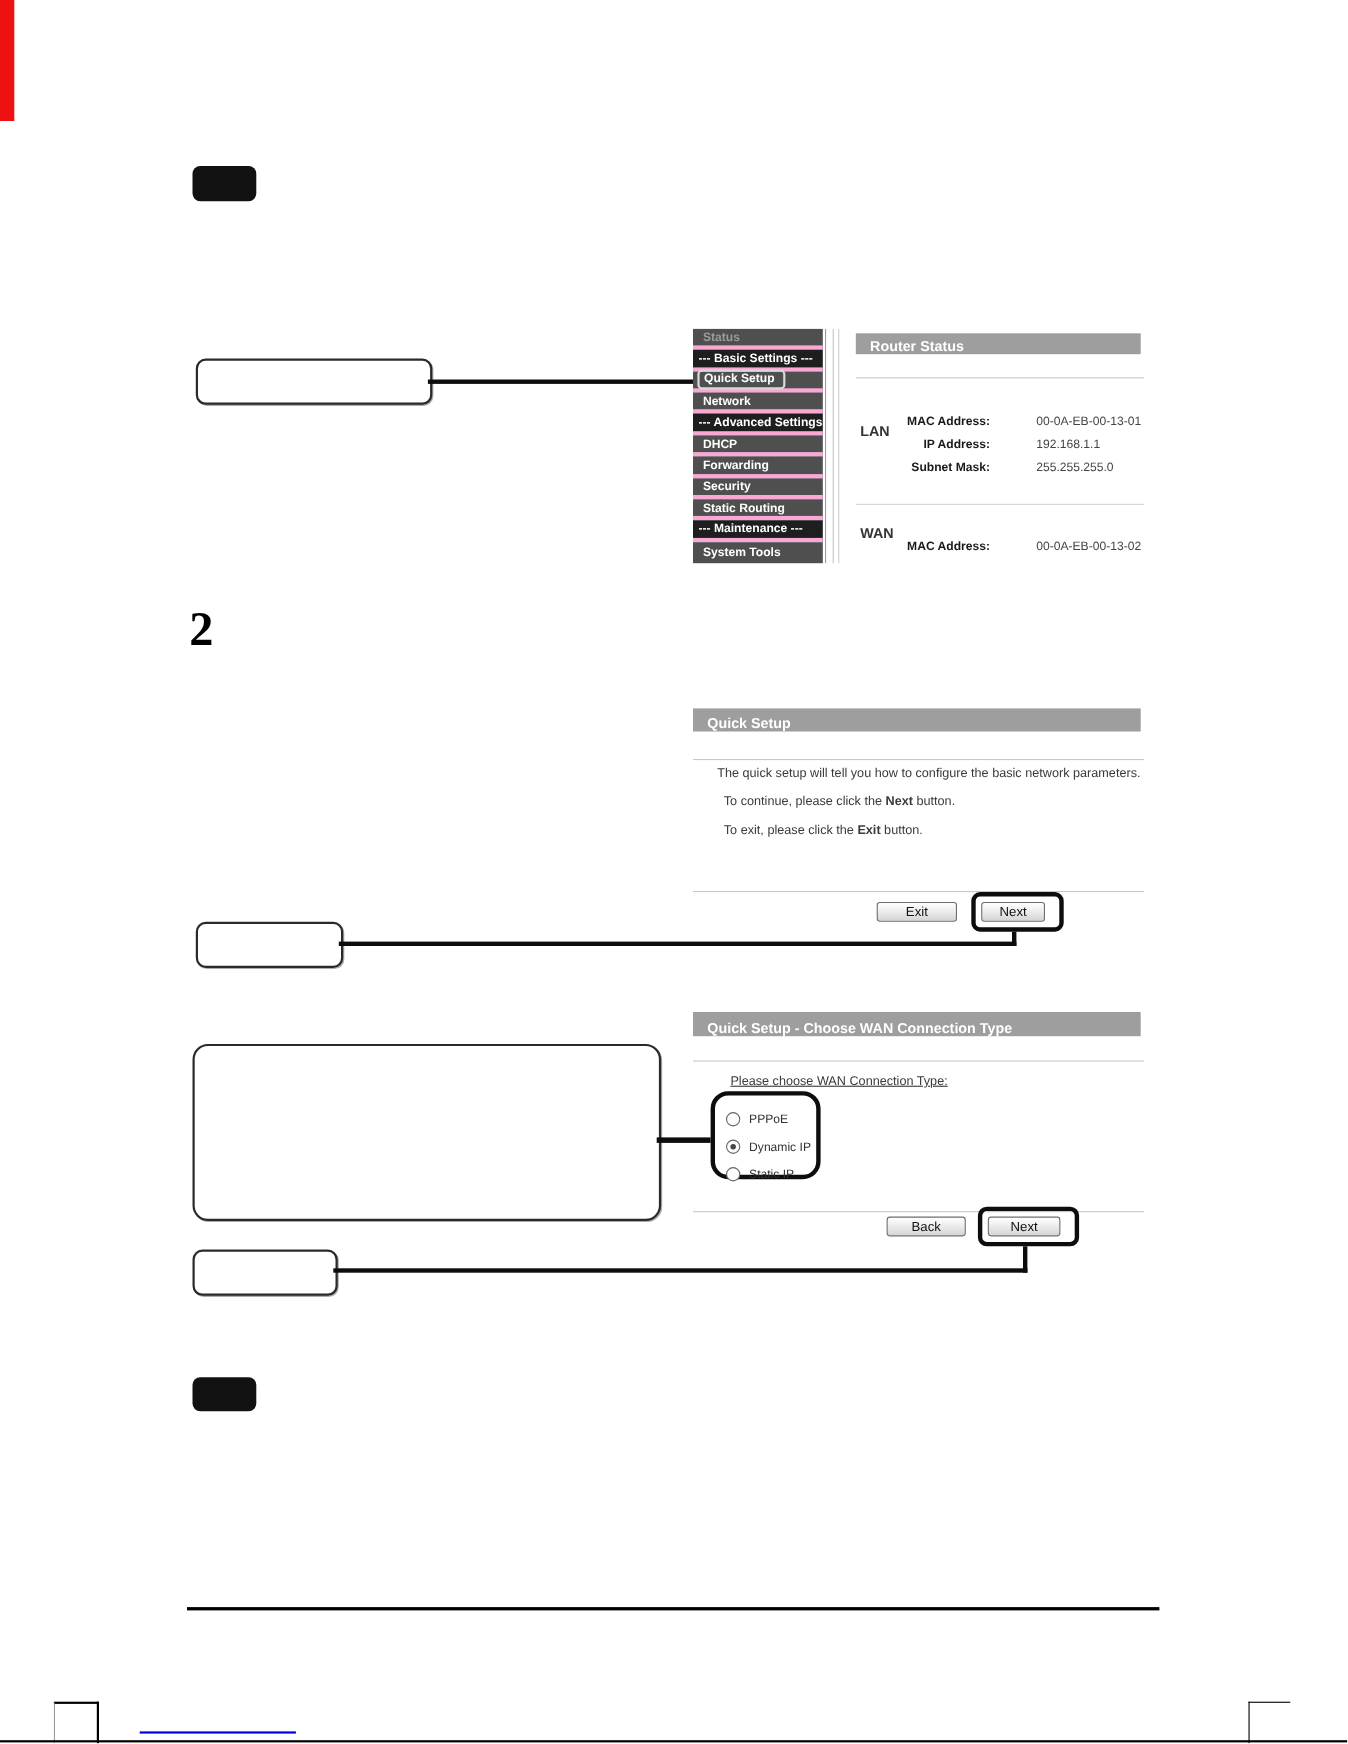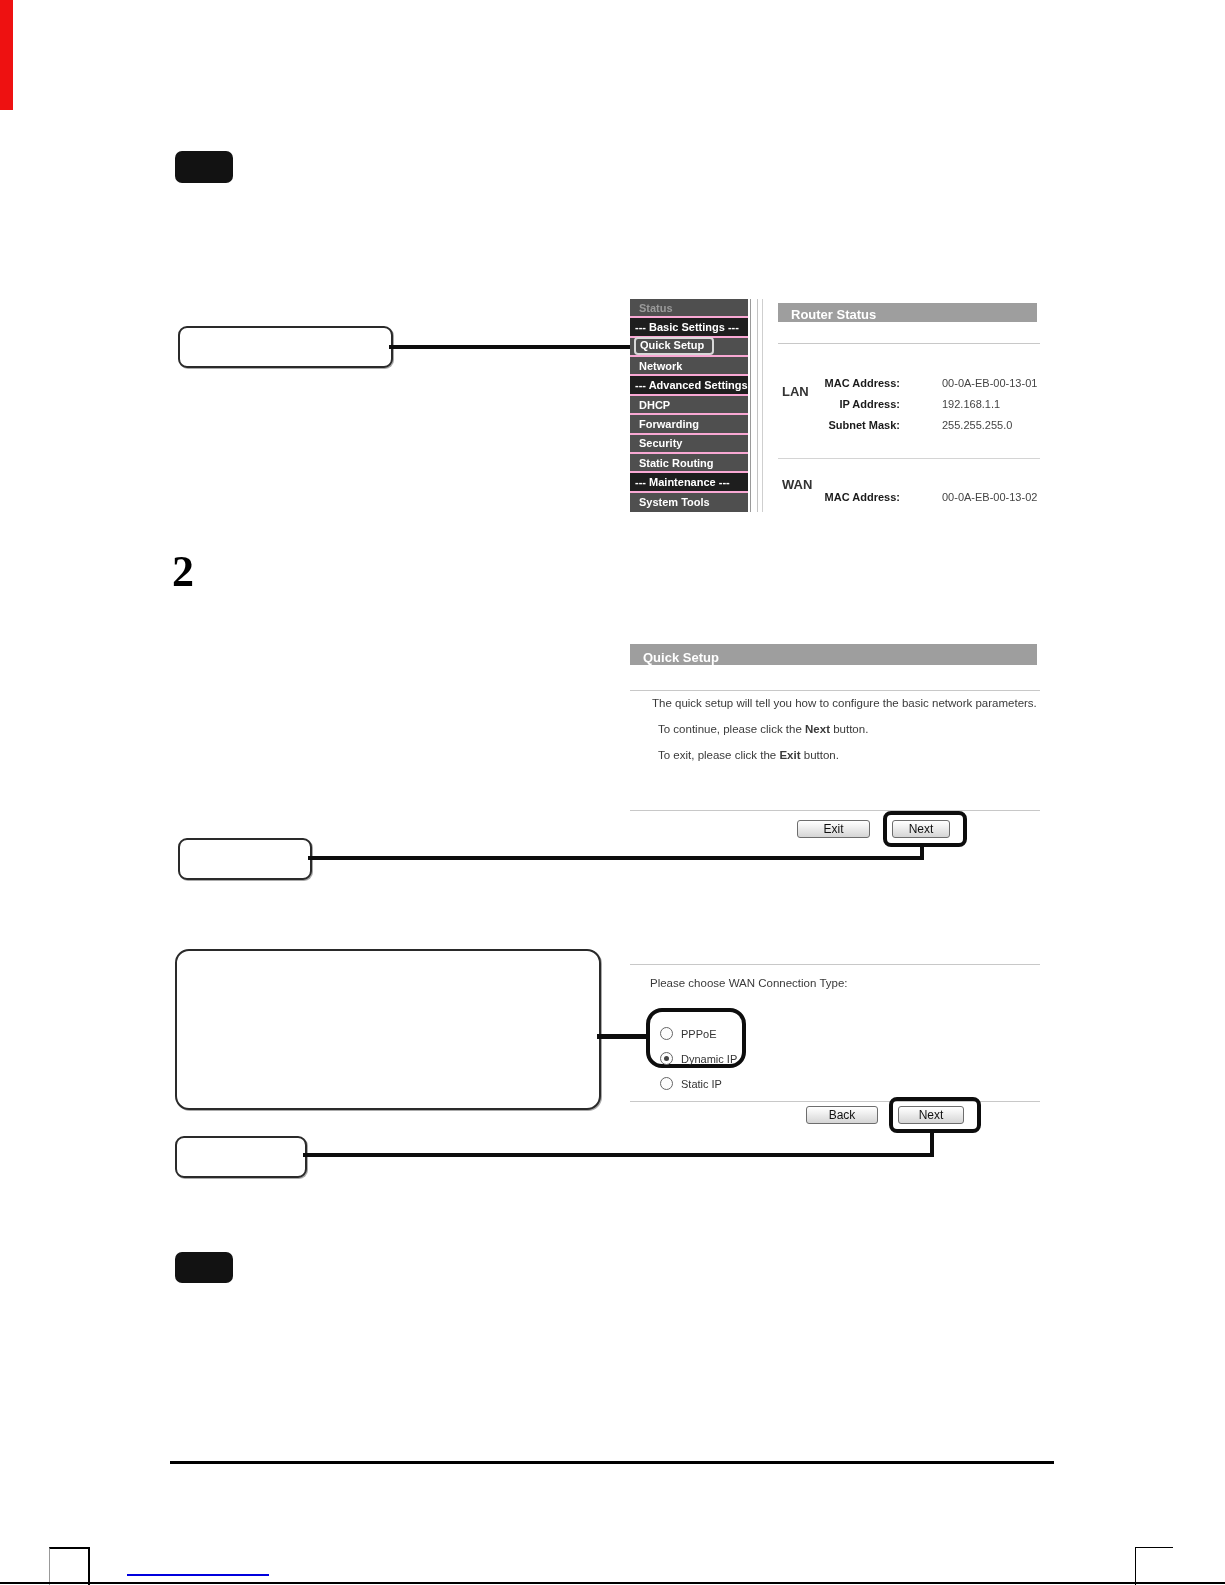--- a/index.html
+++ b/index.html
@@ -16,21 +16,21 @@
   
   .callout-box{border:2px solid #2a2a2a;border-radius:9px;background:#fff;
                box-shadow:1px 1px 0 #aaa;}
   .conn-h{background:#0d0d0d;height:4px;}
   .conn-v{background:#0d0d0d;width:4px;}
 
   
   .sidebar{left:630px;top:299px;width:118px;height:213px;display:flex;flex-direction:column;}
   .sb-row{box-sizing:border-box;height:19.4px;display:flex;align-items:center;
           padding-left:9px;font-size:11px;font-weight:bold;color:#fff;
-          background:#4f4f4f;border-bottom:2px solid #f9a8d4;white-space:nowrap;}
+          background:#4f4f4f;border-bottom:4px solid #f9a8d4;white-space:nowrap;}
   .sb-row:last-child{border-bottom:none;}
   .sb-section{background:#1e1e1e;padding-left:5px;}
   .sb-dim{color:#9b9b9b;}
   .hl-ring{display:inline-block;border:2px solid #d9d9d9;border-radius:4px;
            padding:0 8px 1px 4px;margin-left:-5px;line-height:13px;}
   .scroll-line1{left:750px;top:299px;width:1px;height:213px;background:#9a9a9a;}
   .scroll-line2{left:757px;top:299px;width:1px;height:213px;background:#c4c4c4;}
   .panel-edge{left:762px;top:299px;width:1px;height:213px;background:#cfcfcf;}
 
   
@@ -179,25 +179,28 @@
   <div class="abs hr" style="left:630px;top:810px;width:410px;"></div>
 
   <button class="abs btn95" style="left:797px;top:820px;width:73px;height:18px;">Exit</button>
   <button class="abs btn95" style="left:892px;top:820px;width:58px;height:18px;">Next</button>
   <div class="abs big-ring" style="left:883px;top:811px;width:76px;height:28px;"></div>
 
   <div class="abs callout-box" style="left:178px;top:838px;width:130px;height:38px;"></div>
   <div class="abs conn-h" style="left:308px;top:856px;width:616px;"></div>
   <div class="abs conn-v" style="left:920px;top:847px;height:13px;"></div>
 
+  <div class="abs panel-header" style="left:630px;top:920px;width:407px;height:22px;">
+    <span>Quick Setup - Choose WAN Connection Type</span>
+  </div>
   <div class="abs hr" style="left:630px;top:964px;width:410px;"></div>
 
-  <div class="abs body-text" style="left:650px;top:977px;">Please choose WAN Connection Type:</div>
-
-  <div class="abs radio-ring" style="left:646px;top:992px;width:100px;height:60px;margin-top:16px;">
+  <div class="abs body-text" style="left:664px;top:977px;text-decoration:underline;">Please choose WAN Connection Type:</div>
+
+  <div class="abs radio-ring" style="left:646px;top:992px;width:100px;height:80px;">
     <div class="radio-row">
       <span class="radio"></span>
       <span class="radio-label">PPPoE</span>
     </div>
     <div class="radio-row">
       <span class="radio selected"></span>
       <span class="radio-label">Dynamic IP</span>
     </div>
     <div class="radio-row">
       <span class="radio"></span>

